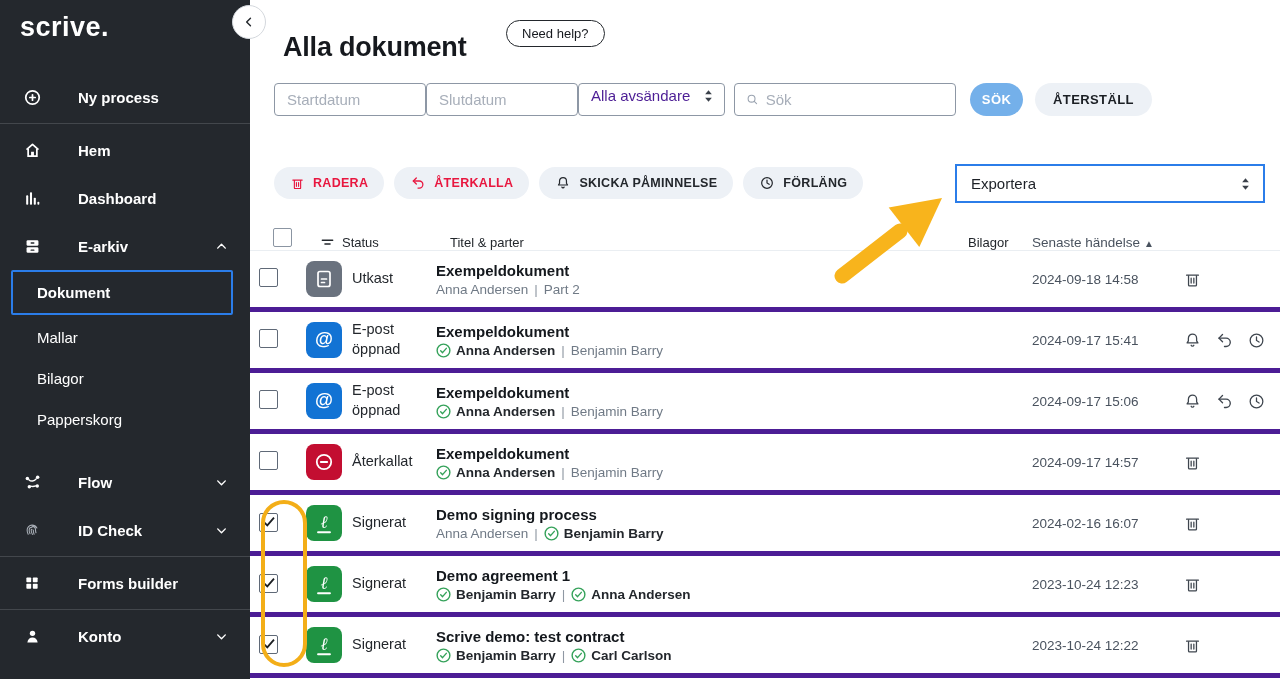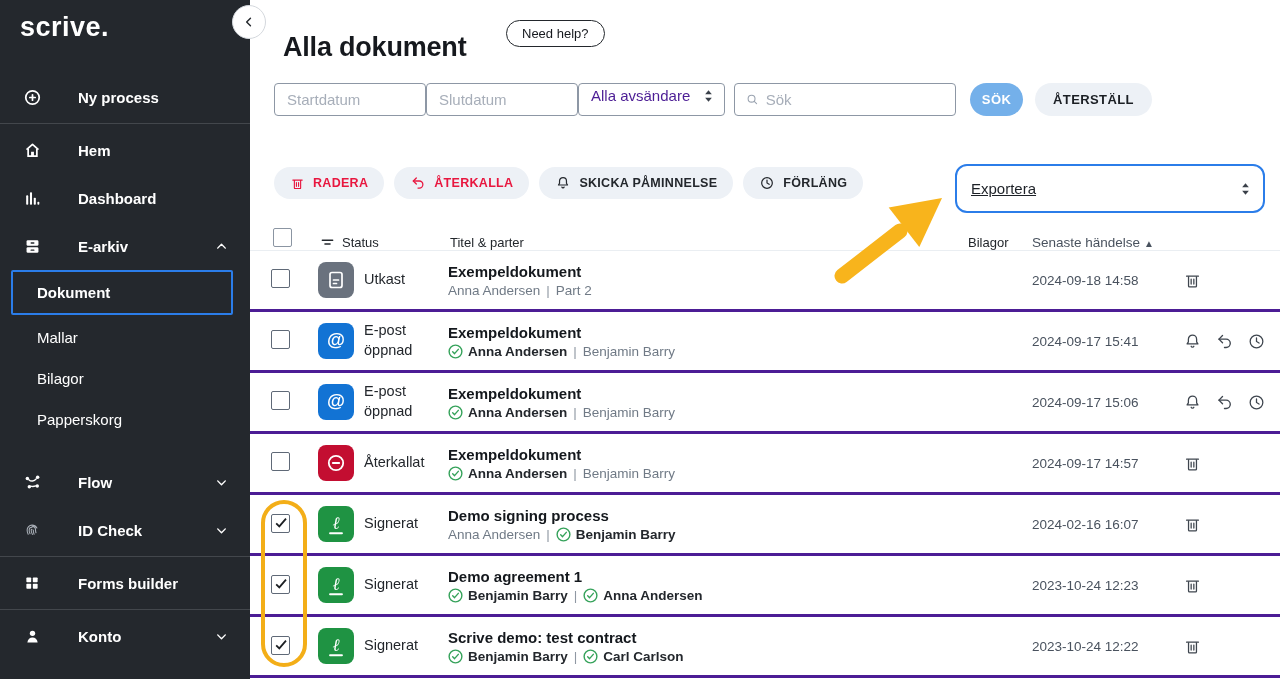--- a/index.html
+++ b/index.html
@@ -41,39 +41,39 @@
     font-weight:700;font-size:13px;border:none;letter-spacing:.4px;cursor:pointer;font-family:inherit;}
   .btn-reset{height:33px;margin-left:12px;border-radius:17px;background:#edf1f6;color:#1b1f24;font-weight:700;font-size:13px;
     border:none;padding:0 18px;letter-spacing:.4px;cursor:pointer;font-family:inherit;}
 
   .bulk-actions{position:absolute;left:24px;top:165px;display:flex;gap:10px;}
   .pill{height:32px;border-radius:16px;background:#edf1f6;border:none;display:flex;align-items:center;gap:8px;
     padding:0 16px;font-size:12.5px;font-weight:700;letter-spacing:.3px;color:#23272c;cursor:pointer;font-family:inherit;}
   .pill.danger{color:var(--danger,#e8173f);}
   .pill svg{flex:none;}
 
-  .export-select{position:absolute;left:705px;top:162px;width:310px;height:49px;border:2px solid var(--accent-blue,#2b7de9);
-    border-radius:12px;box-sizing:border-box;display:flex;align-items:center;justify-content:space-between;
-    padding:0 12px 0 14px;font-size:15px;color:#1d2127;background:#fff;cursor:pointer;text-decoration:underline;}
+  .export-select{position:absolute;left:705px;top:162px;width:310px;height:39px;border:2px solid var(--accent-blue,#2b7de9);
+    border-radius:0;box-sizing:border-box;display:flex;align-items:center;justify-content:space-between;
+    padding:0 12px 0 14px;font-size:15px;color:#1d2127;background:#fff;cursor:pointer;}
 
   
   .thead{position:absolute;left:0;top:216px;width:100%;height:32px;display:flex;align-items:flex-end;padding-left:23px;
     box-sizing:border-box;font-size:13px;color:#23272c;}
   .cell-check{width:47px;flex:none;}
   .cell-icon{width:46px;flex:none;}
   .cell-status{width:84px;flex:none;}
   .hd-status{width:130px;flex:none;display:flex;align-items:center;gap:7px;}
   .cell-title{flex:1;min-width:0;}
   .cell-attach{width:60px;flex:none;}
   .cell-time{width:155px;flex:none;padding-left:4px;box-sizing:border-box;}
   .cell-actions{width:97px;flex:none;display:flex;gap:13px;align-items:center;}
   .hd-sort{font-size:10px;margin-left:4px;}
 
   .rows{position:absolute;left:0;top:248px;width:100%;border-top:1px solid #eaeef2;}
-  .trow{display:flex;align-items:center;height:61px;padding-left:21px;box-sizing:border-box;border-bottom:3px solid #4c1d95;}
+  .trow{display:flex;align-items:center;height:61px;padding-left:9px;box-sizing:border-box;border-bottom:5px solid #4c1d95;}
   .checkbox{width:17px;height:17px;border:1.5px solid #5f6977;border-radius:2px;background:#fff;
     display:inline-flex;align-items:center;justify-content:center;cursor:pointer;box-sizing:content-box;}
   .status-icon{width:36px;height:36px;border-radius:8px;display:flex;align-items:center;justify-content:center;}
   .status-icon.draft{background:var(--draft,#6a727e);}
   .status-icon.email{background:var(--email,#1273d4);}
   .status-icon.revoked{background:var(--revoked,#c30e31);}
   .status-icon.signed{background:var(--signed,#1f9343);}
   .cell-status{font-size:14.5px;color:#23272c;line-height:1.35;padding-right:4px;box-sizing:border-box;}
   .doc-title{font-size:15px;font-weight:700;color:#14181d;margin-bottom:3px;}
   .parties{font-size:13.5px;color:#707a86;display:flex;align-items:center;}

